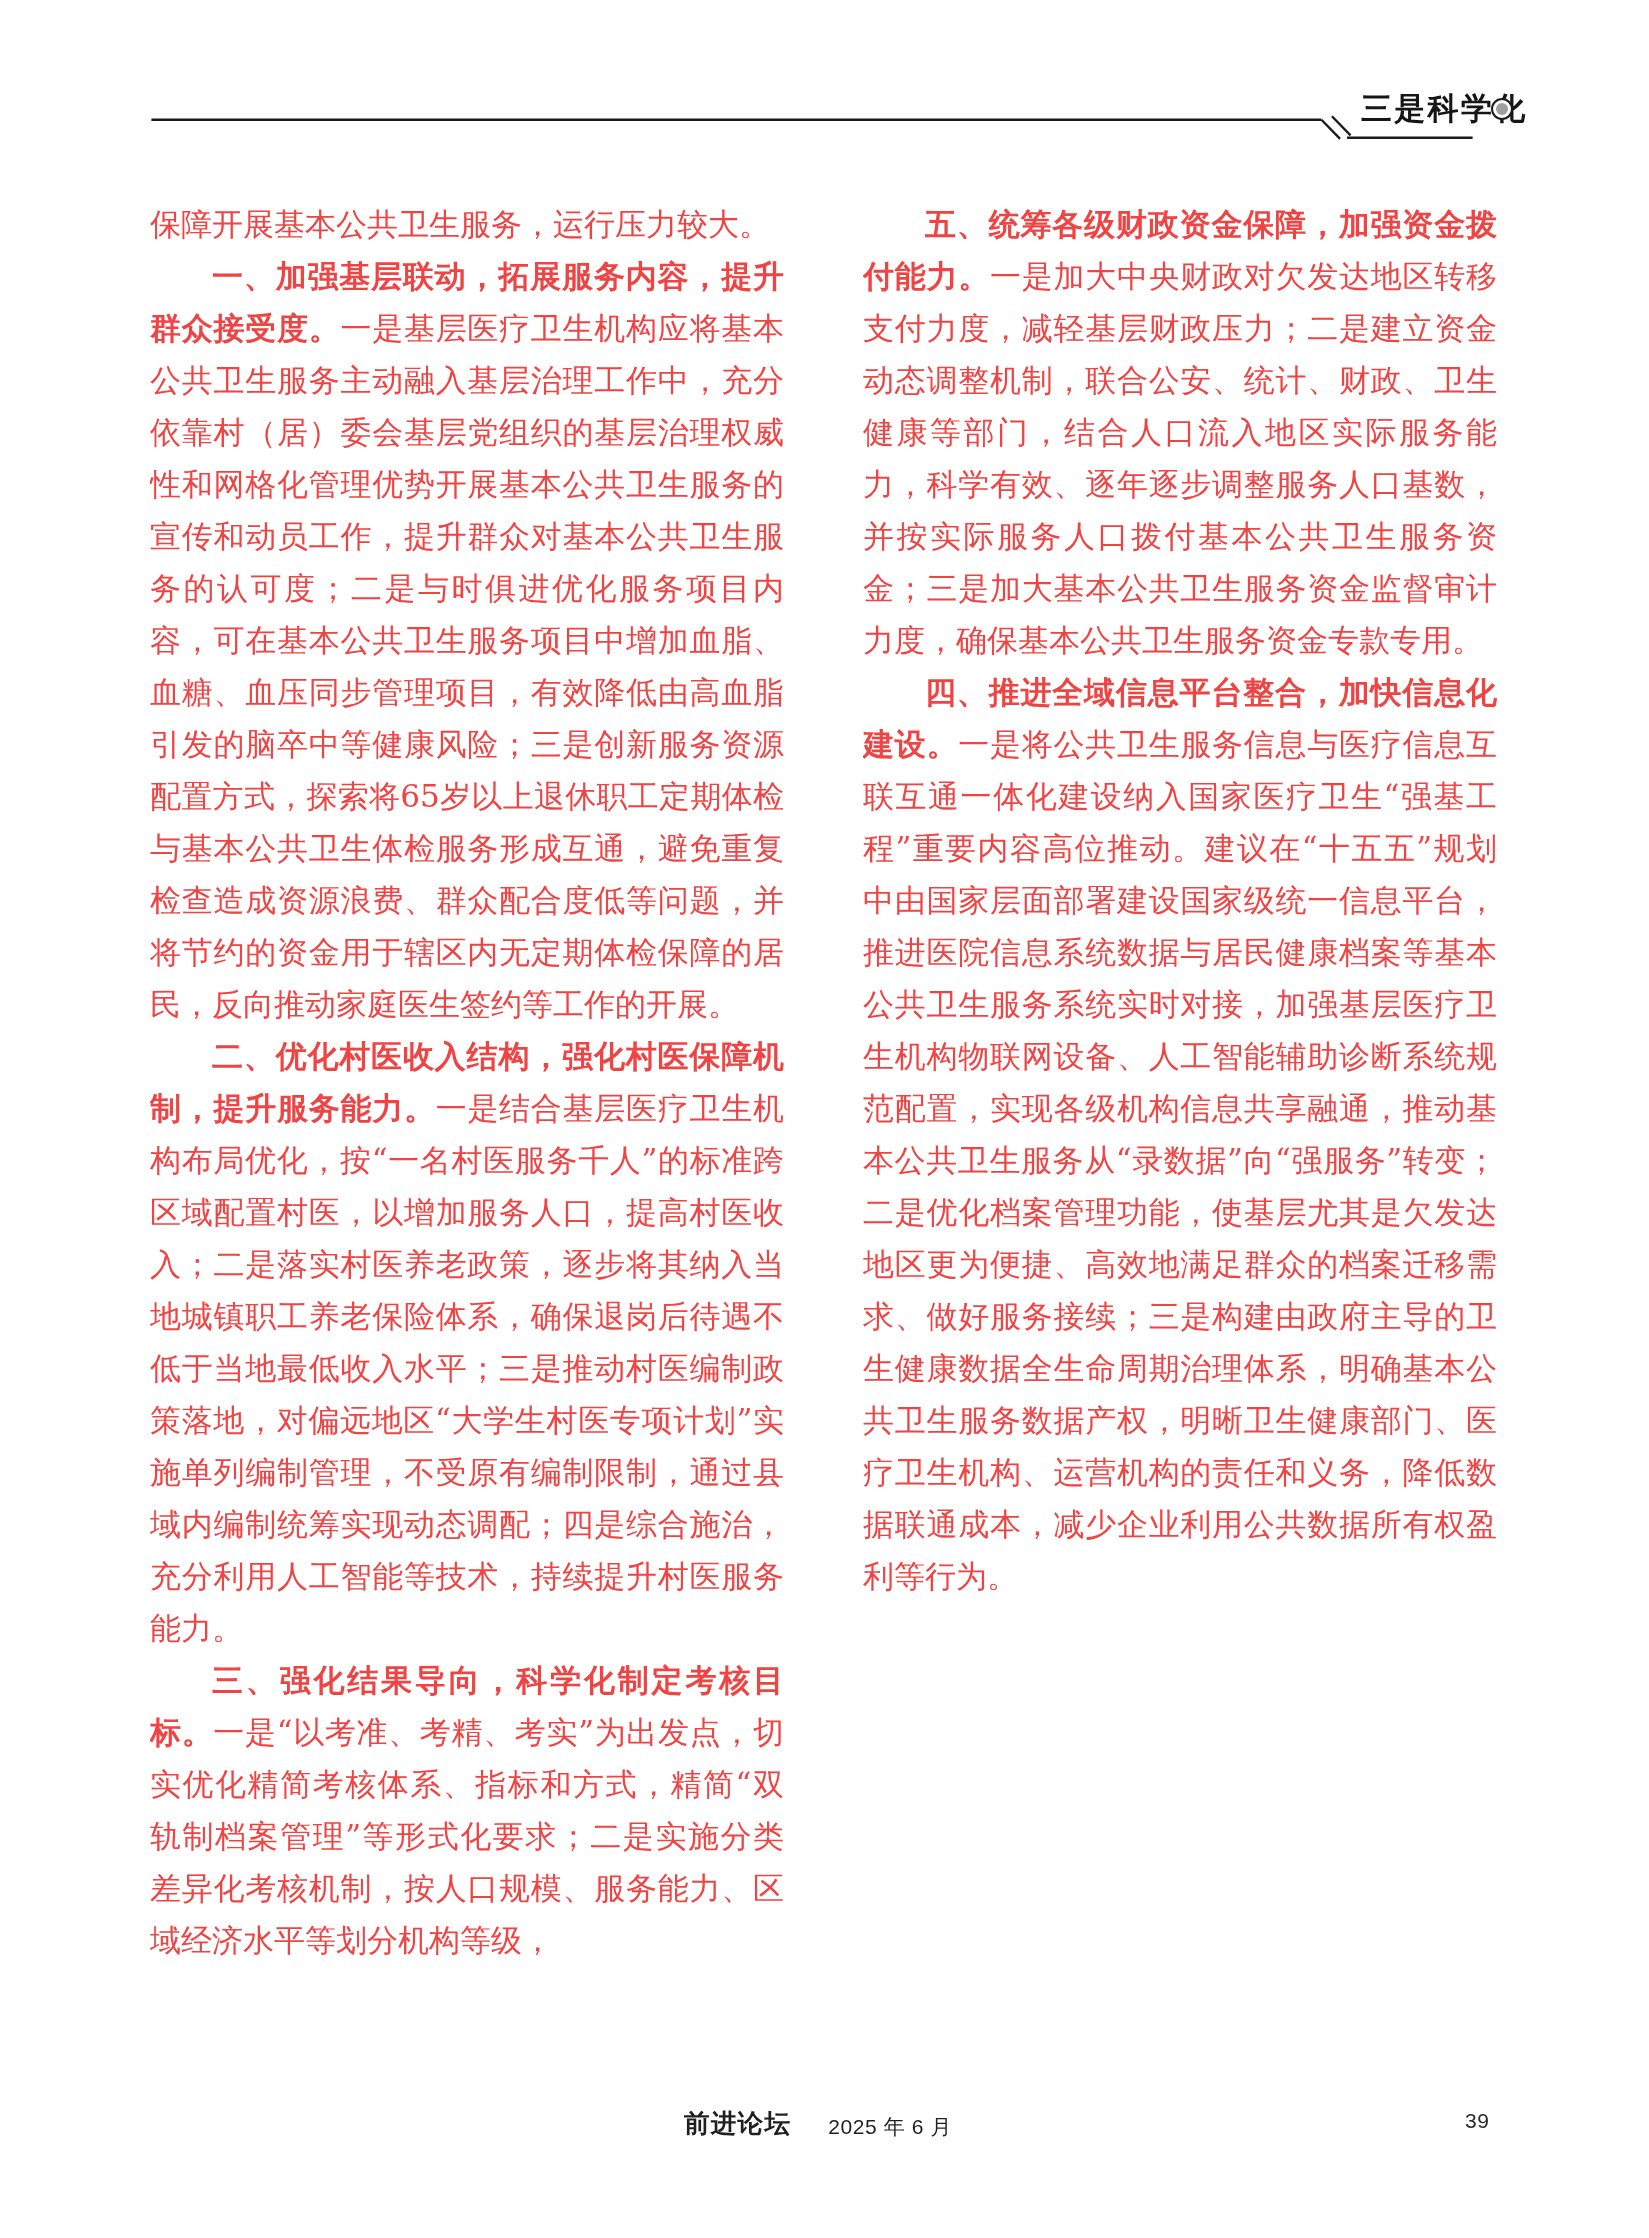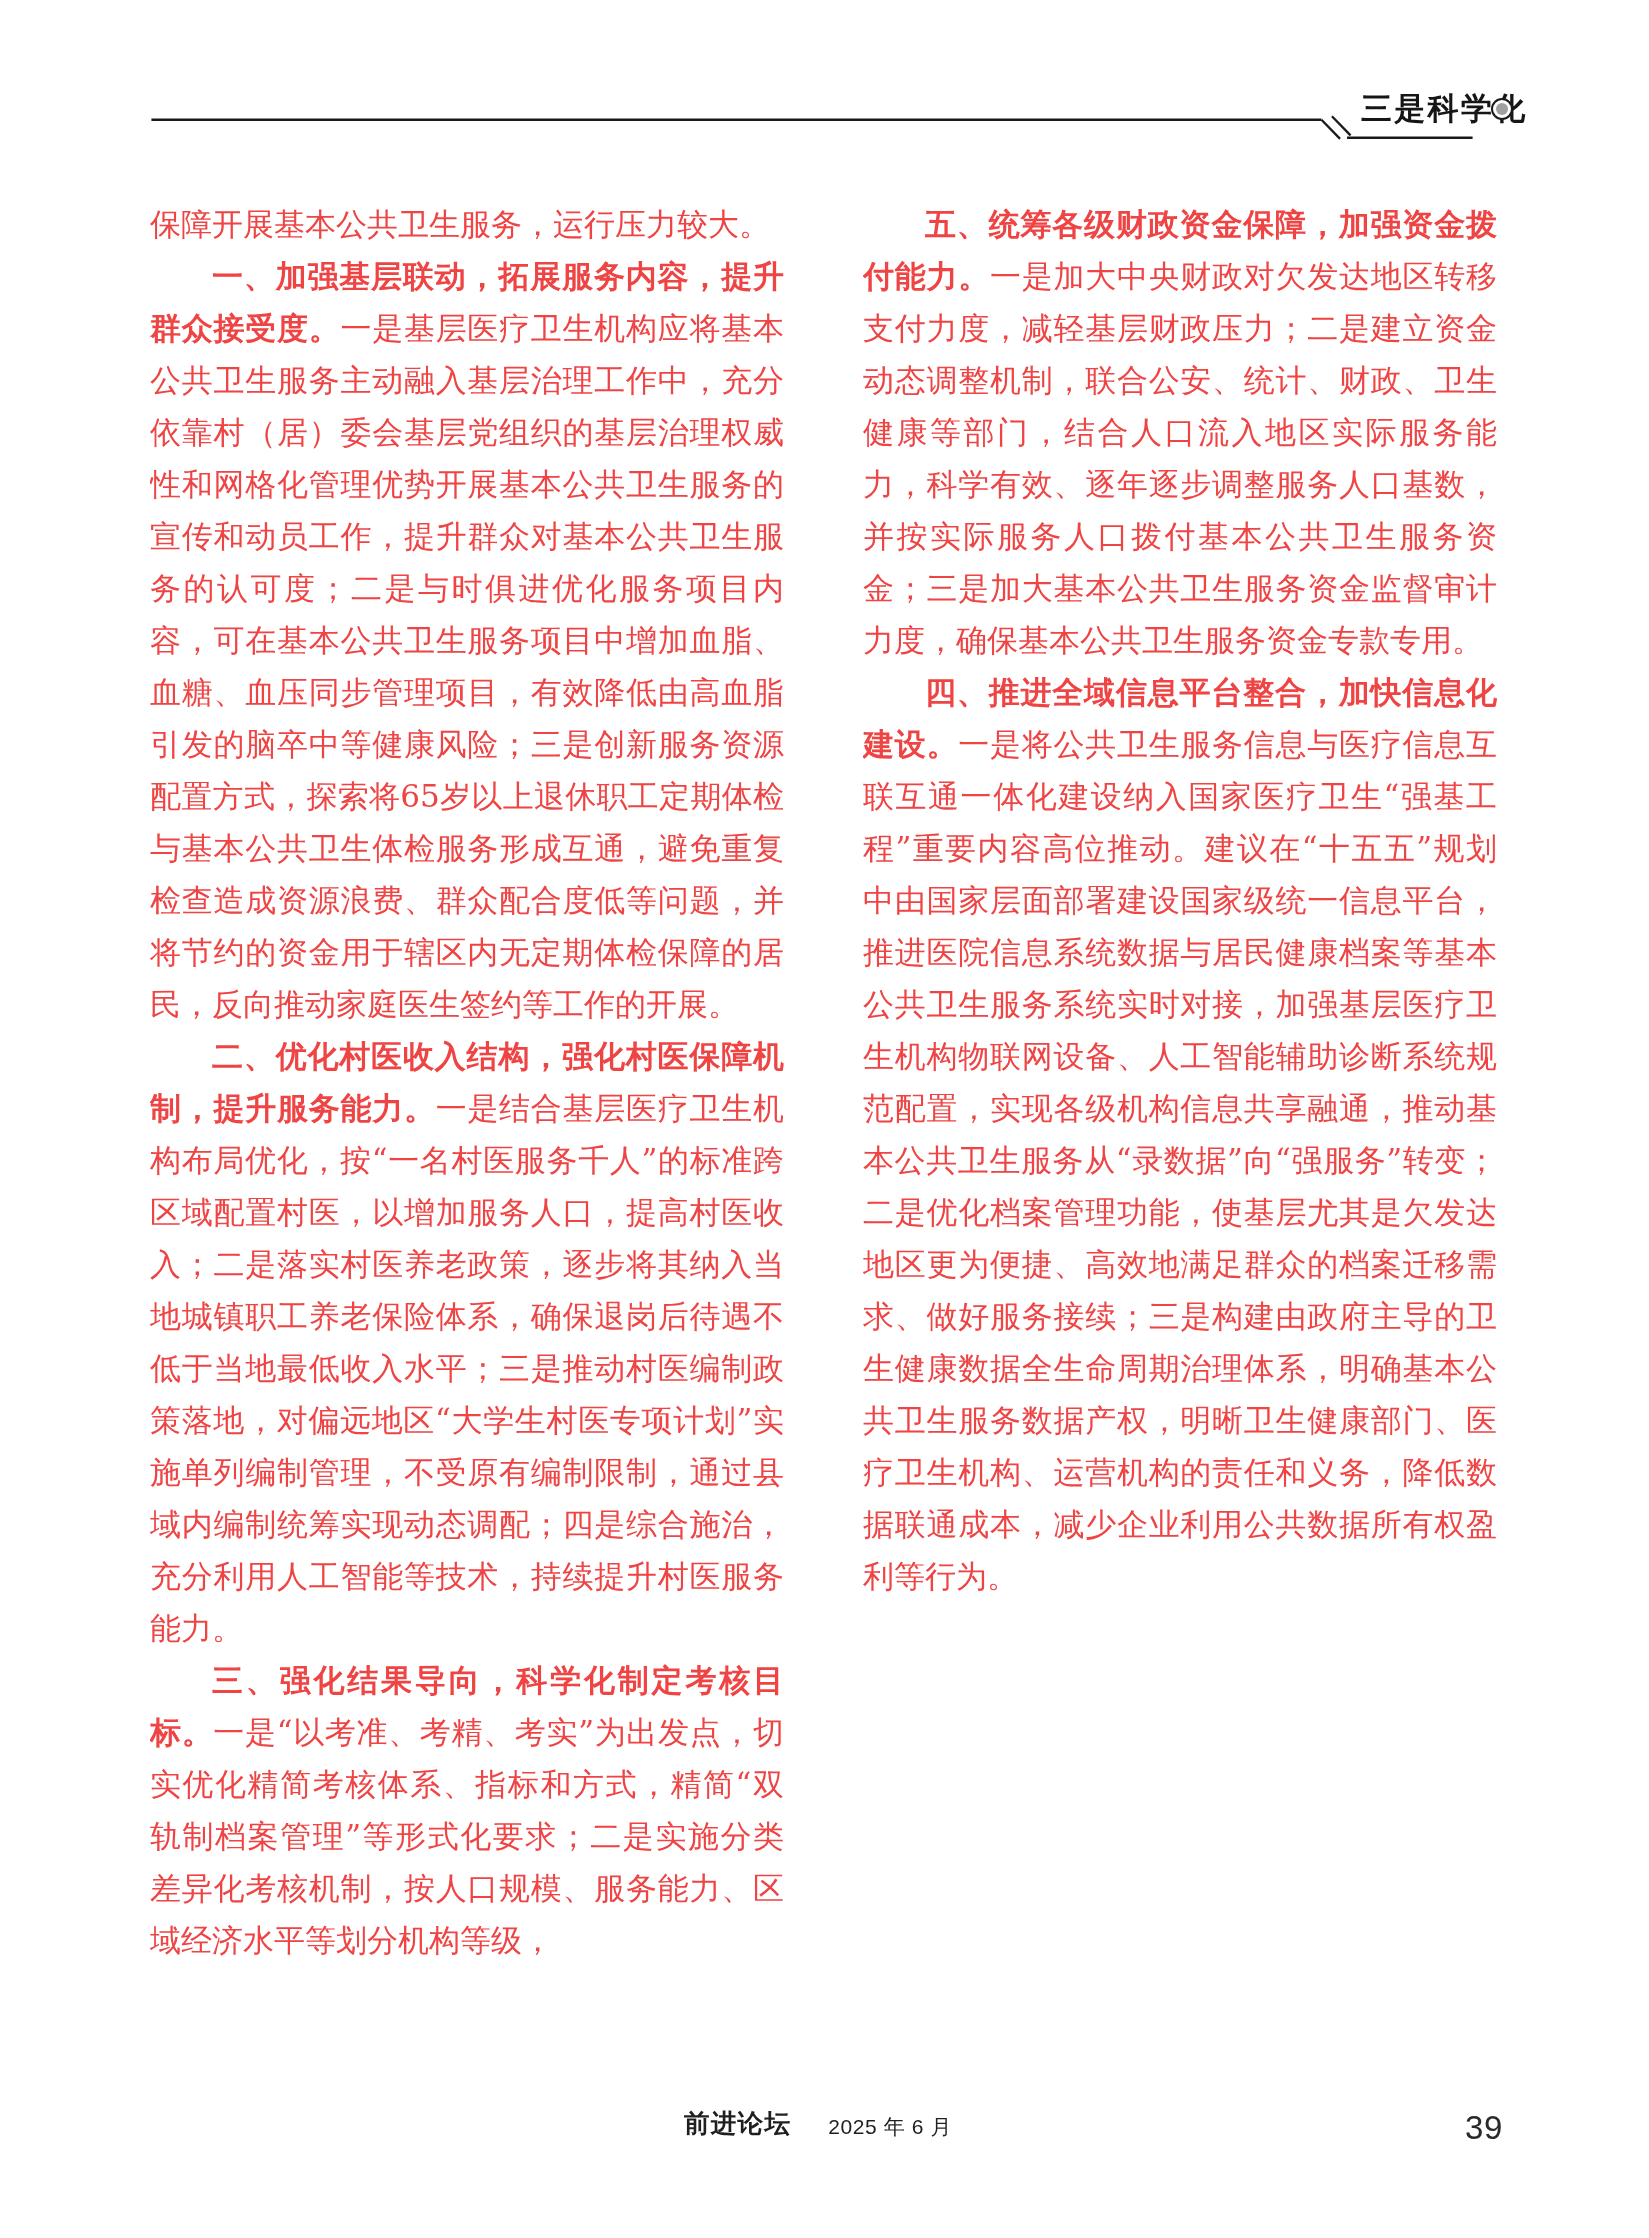--- a/index.html
+++ b/index.html
@@ -47,21 +47,21 @@
     position:absolute;left:684px;top:2111px;height:30px;
     display:flex;align-items:flex-end;gap:37px;
     font-family:"Liberation Sans","DejaVu Sans",sans-serif;
     color:#1f1f1f;white-space:nowrap;
   }
   .footer .journal{font-size:25.6px;font-weight:700;letter-spacing:1.2px;}
   .footer .issue{font-size:21px;font-weight:400;letter-spacing:0.6px;}
   .page-number{
     position:absolute;left:1465px;top:2109px;
     font-family:"Liberation Sans","DejaVu Sans",sans-serif;
-    font-size:33px;font-weight:400;color:#2a2a2a;letter-spacing:0.6px;text-align:center;
+    font-size:21px;font-weight:400;color:#2a2a2a;letter-spacing:0.6px;text-align:center;
   }
 </style>
 </head>
 <body>
 
 <div class="page">
 
   <svg class="hdr-rule" viewBox="0 0 2834 320" xmlns="http://www.w3.org/2000/svg">
     <path d="M259 206 H2272" stroke="#1a1a1a" stroke-width="4" fill="none"></path>
     <path d="M2272 206 L2304 239" stroke="#1a1a1a" stroke-width="4" fill="none"></path>

